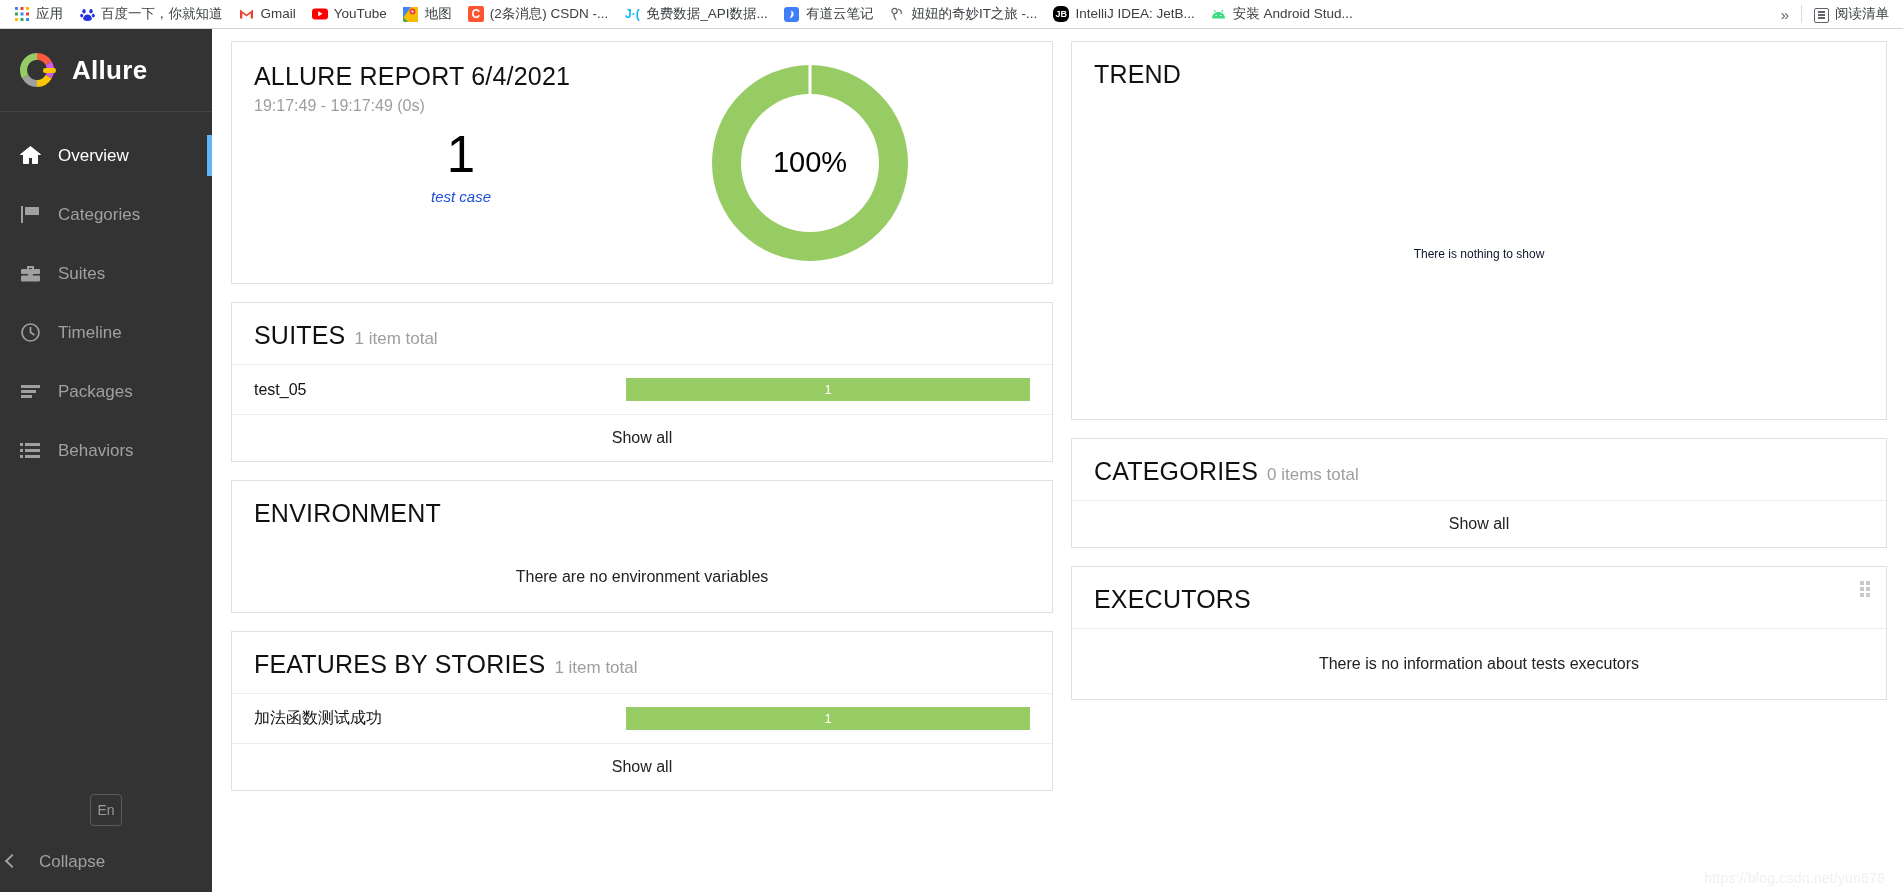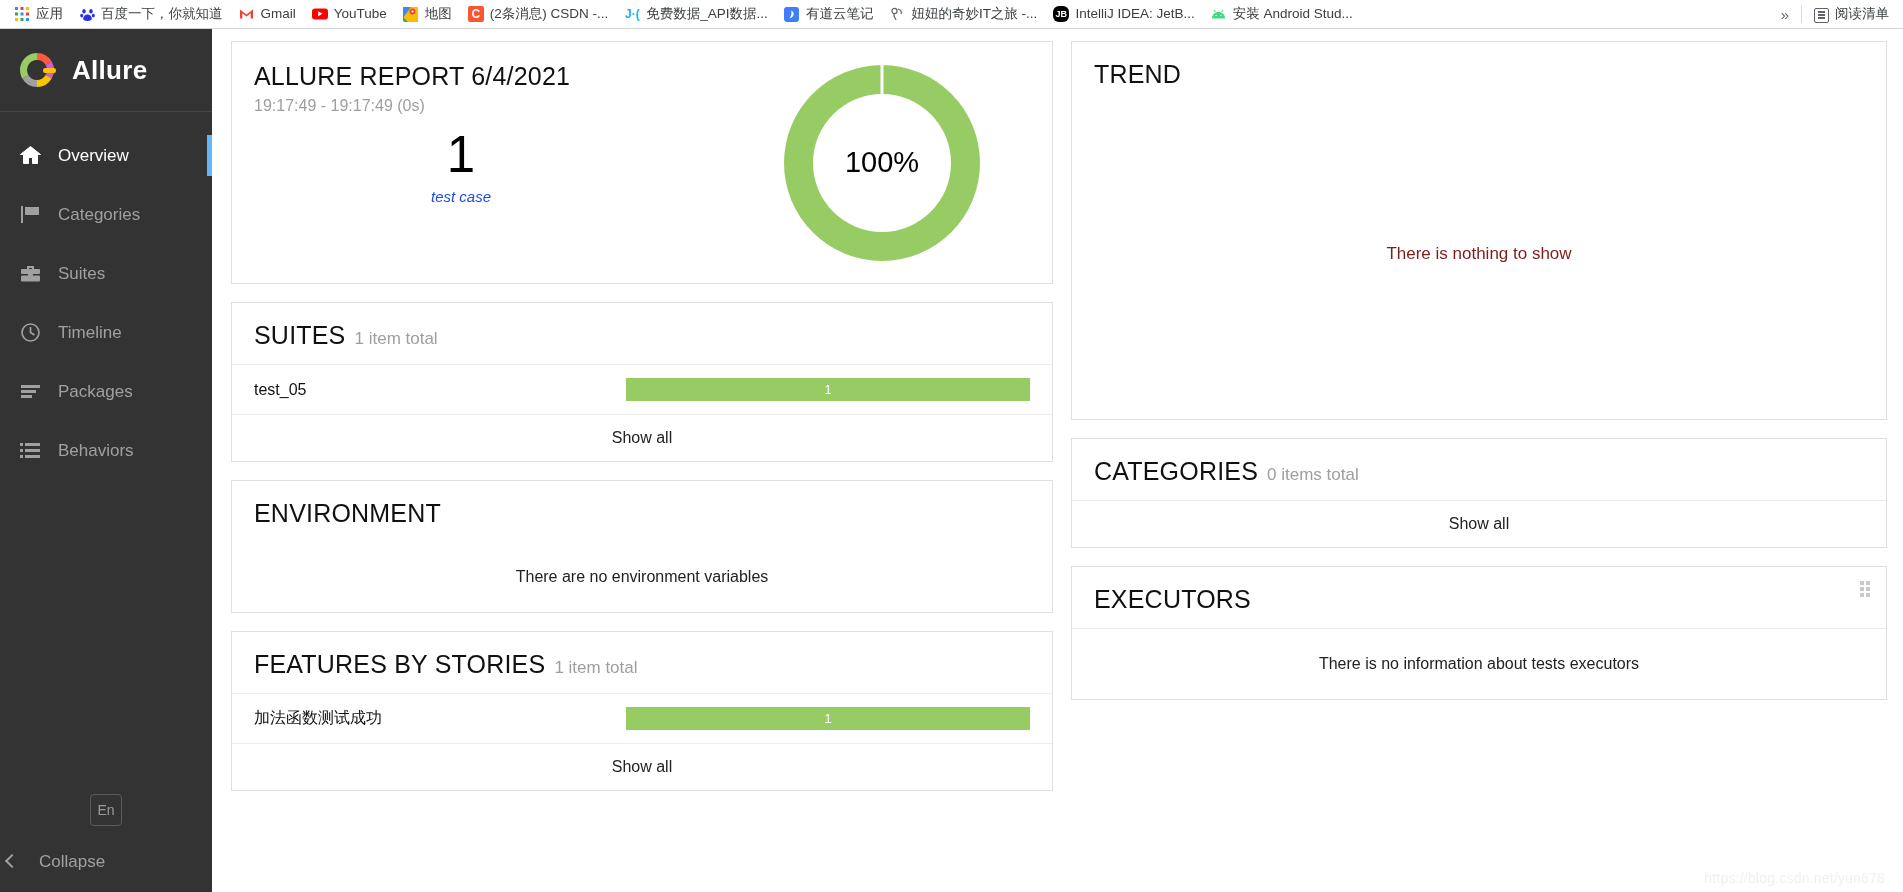--- a/index.html
+++ b/index.html
@@ -212,21 +212,21 @@
   }
   #summary-title{ font-size:25px;color:#111;letter-spacing:.2px;text-transform:uppercase;}
   #summary-time{ font-size:16px;color:#9e9e9e;margin-top:6px;}
   #summary-stat{
     position:absolute;left:0;right:0;top:86px;text-align:center;
     padding-right:22px;
   }
   #stat-num{ font-size:51px;color:#000;line-height:54px;font-weight:300;}
   #stat-label{ font-size:15px;color:#1d4ed8;margin-top:6px;font-style:italic;}
   #summary-right{
-    flex:0 0 340px;display:flex;align-items:center;justify-content:center;
+    flex:0 0 340px;display:flex;align-items:center;justify-content:flex-start;
   }
   #donut{
     width:196px;height:196px;position:relative;border-radius:50%;
   }
   #donut-hole{
     position:absolute;left:29px;top:29px;width:138px;height:138px;border-radius:50%;
     background:#fff;display:flex;align-items:center;justify-content:center;
   }
   #donut-gap{
     position:absolute;left:50%;top:0;width:3px;height:31px;background:#fff;
@@ -248,21 +248,21 @@
     width:404px;
     display:flex;align-items:center;justify-content:center;
     color:#fff;font-size:13px;
     cursor:pointer;
   }
 
   
   #trend{ height:379px; display:flex; flex-direction:column; }
   #trend-empty{
     flex:1 1 auto;display:flex;align-items:center;justify-content:center;
-    font-size:17px;color:#7f1d1d;
+    font-size:12px;color:#0f172a;
     padding-bottom:14px;
   }
   #watermark{
     position:absolute;right:18px;bottom:6px;
     color:#f0f0f0;font-size:14px;
     user-select:none;
     letter-spacing:.2px;
   }
 </style>
 </head>

